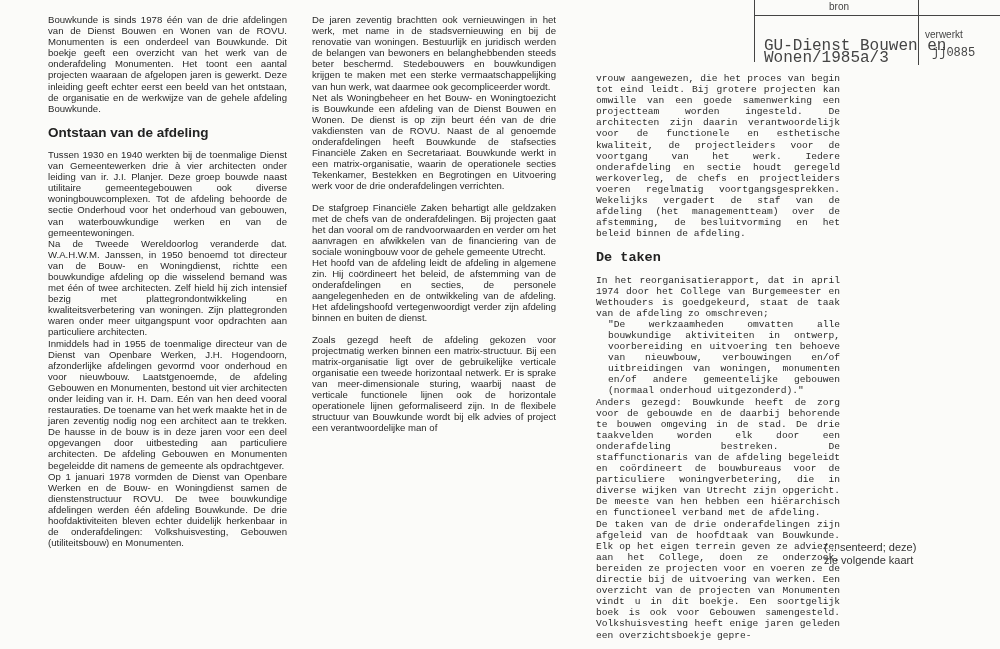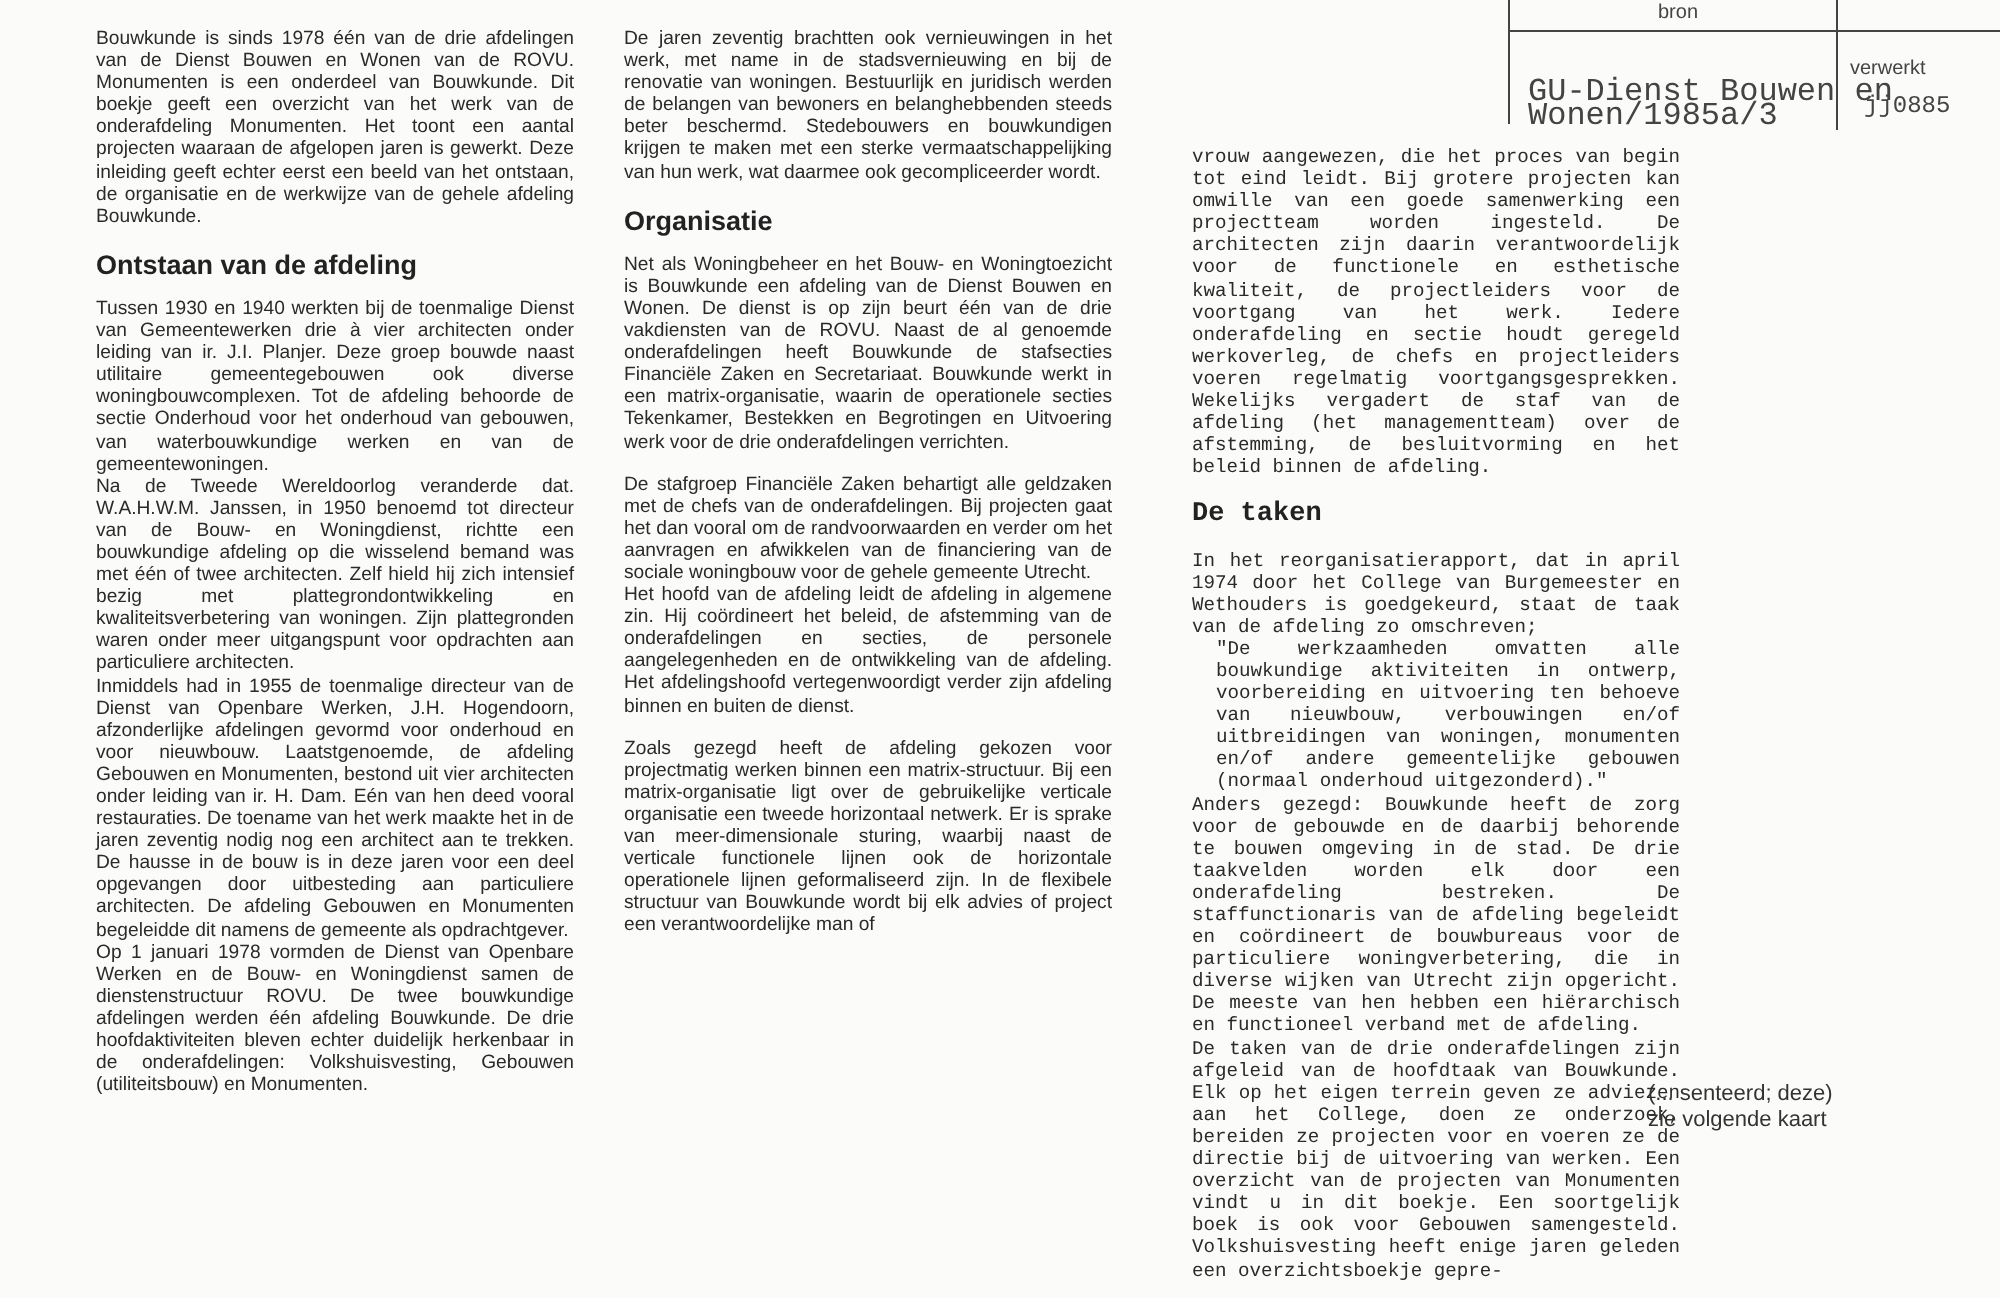--- a/index.html
+++ b/index.html
@@ -52,21 +52,20 @@
   <p>Bouwkunde is sinds 1978 één van de drie afdelingen van de Dienst Bouwen en Wonen van de ROVU. Monumenten is een onderdeel van Bouwkunde. Dit boekje geeft een overzicht van het werk van de onderafdeling Monumenten. Het toont een aantal projecten waaraan de afgelopen jaren is gewerkt. Deze inleiding geeft echter eerst een beeld van het ontstaan, de organisatie en de werkwijze van de gehele afdeling Bouwkunde.</p>
   <h2>Ontstaan van de afdeling</h2>
   <p>Tussen 1930 en 1940 werkten bij de toenmalige Dienst van Gemeentewerken drie à vier architecten onder leiding van ir. J.I. Planjer. Deze groep bouwde naast utilitaire gemeentegebouwen ook diverse woningbouwcomplexen. Tot de afdeling behoorde de sectie Onderhoud voor het onderhoud van gebouwen, van waterbouwkundige werken en van de gemeentewoningen.</p>
   <p>Na de Tweede Wereldoorlog veranderde dat. W.A.H.W.M. Janssen, in 1950 benoemd tot directeur van de Bouw- en Woningdienst, richtte een bouwkundige afdeling op die wisselend bemand was met één of twee architecten. Zelf hield hij zich intensief bezig met plattegrondontwikkeling en kwaliteitsverbetering van woningen. Zijn plattegronden waren onder meer uitgangspunt voor opdrachten aan particuliere architecten.</p>
   <p>Inmiddels had in 1955 de toenmalige directeur van de Dienst van Openbare Werken, J.H. Hogendoorn, afzonderlijke afdelingen gevormd voor onderhoud en voor nieuwbouw. Laatstgenoemde, de afdeling Gebouwen en Monumenten, bestond uit vier architecten onder leiding van ir. H. Dam. Eén van hen deed vooral restauraties. De toename van het werk maakte het in de jaren zeventig nodig nog een architect aan te trekken. De hausse in de bouw is in deze jaren voor een deel opgevangen door uitbesteding aan particuliere architecten. De afdeling Gebouwen en Monumenten begeleidde dit namens de gemeente als opdrachtgever.</p>
   <p>Op 1 januari 1978 vormden de Dienst van Openbare Werken en de Bouw- en Woningdienst samen de dienstenstructuur ROVU. De twee bouwkundige afdelingen werden één afdeling Bouwkunde. De drie hoofdaktiviteiten bleven echter duidelijk herkenbaar in de onderafdelingen: Volkshuisvesting, Gebouwen (utiliteitsbouw) en Monumenten.</p>
 </div>
 
 <div class="col" id="col2">
   <p>De jaren zeventig brachtten ook vernieuwingen in het werk, met name in de stadsvernieuwing en bij de renovatie van woningen. Bestuurlijk en juridisch werden de belangen van bewoners en belanghebbenden steeds beter beschermd. Stedebouwers en bouwkundigen krijgen te maken met een sterke vermaatschappelijking van hun werk, wat daarmee ook gecompliceerder wordt.</p>
-  <h2>Organisatie</h2>
   <p>Net als Woningbeheer en het Bouw- en Woningtoezicht is Bouwkunde een afdeling van de Dienst Bouwen en Wonen. De dienst is op zijn beurt één van de drie vakdiensten van de ROVU. Naast de al genoemde onderafdelingen heeft Bouwkunde de stafsecties Financiële Zaken en Secretariaat. Bouwkunde werkt in een matrix-organisatie, waarin de operationele secties Tekenkamer, Bestekken en Begrotingen en Uitvoering werk voor de drie onderafdelingen verrichten.</p>
   <p class="gap">De stafgroep Financiële Zaken behartigt alle geldzaken met de chefs van de onderafdelingen. Bij projecten gaat het dan vooral om de randvoorwaarden en verder om het aanvragen en afwikkelen van de financiering van de sociale woningbouw voor de gehele gemeente Utrecht.</p>
   <p>Het hoofd van de afdeling leidt de afdeling in algemene zin. Hij coördineert het beleid, de afstemming van de onderafdelingen en secties, de personele aangelegenheden en de ontwikkeling van de afdeling. Het afdelingshoofd vertegenwoordigt verder zijn afdeling binnen en buiten de dienst.</p>
   <p class="gap">Zoals gezegd heeft de afdeling gekozen voor projectmatig werken binnen een matrix-structuur. Bij een matrix-organisatie ligt over de gebruikelijke verticale organisatie een tweede horizontaal netwerk. Er is sprake van meer-dimensionale sturing, waarbij naast de verticale functionele lijnen ook de horizontale operationele lijnen geformaliseerd zijn. In de flexibele structuur van Bouwkunde wordt bij elk advies of project een verantwoordelijke man of</p>
 </div>
 
 <div class="col" id="col3">
   <p>vrouw aangewezen, die het proces van begin tot eind leidt. Bij grotere projecten kan omwille van een goede samenwerking een projectteam worden ingesteld. De architecten zijn daarin verantwoordelijk voor de functionele en esthetische kwaliteit, de projectleiders voor de voortgang van het werk. Iedere onderafdeling en sectie houdt geregeld werkoverleg, de chefs en projectleiders voeren regelmatig voortgangsgesprekken. Wekelijks vergadert de staf van de afdeling (het managementteam) over de afstemming, de besluitvorming en het beleid binnen de afdeling.</p>
   <h2>De taken</h2>
   <p>In het reorganisatierapport, dat in april 1974 door het College van Burgemeester en Wethouders is goedgekeurd, staat de taak van de afdeling zo omschreven;</p>

